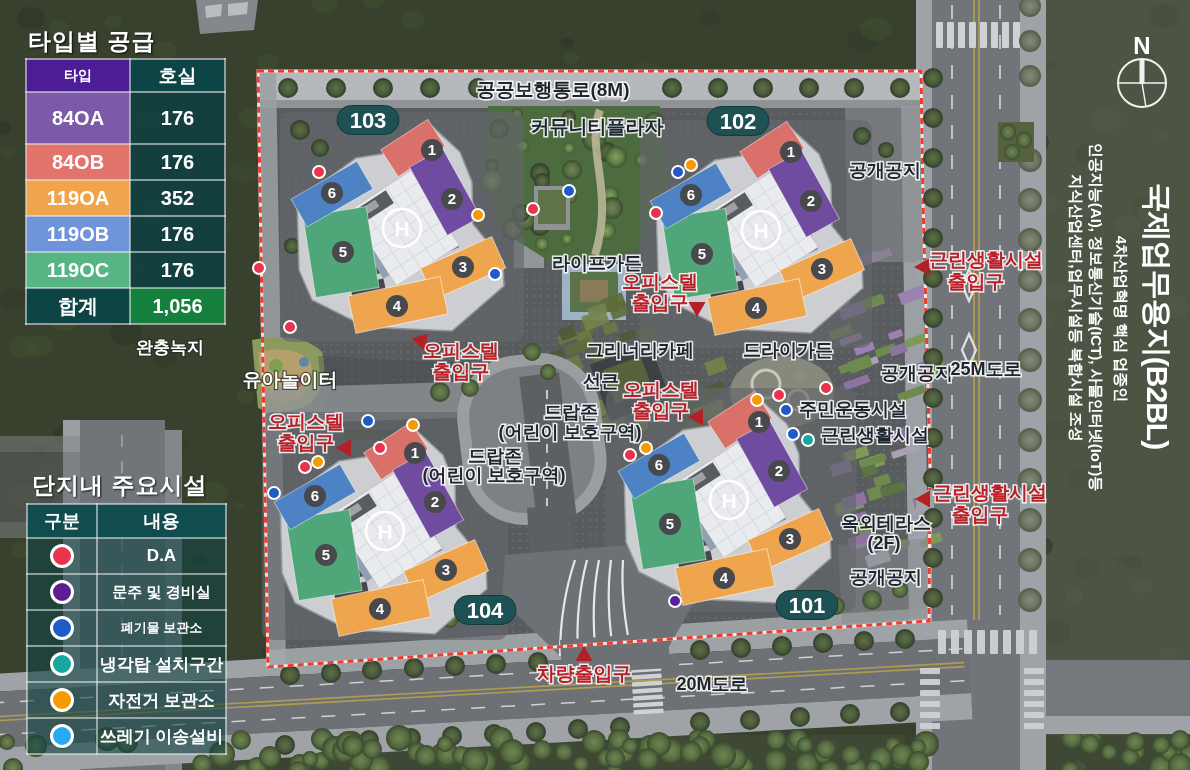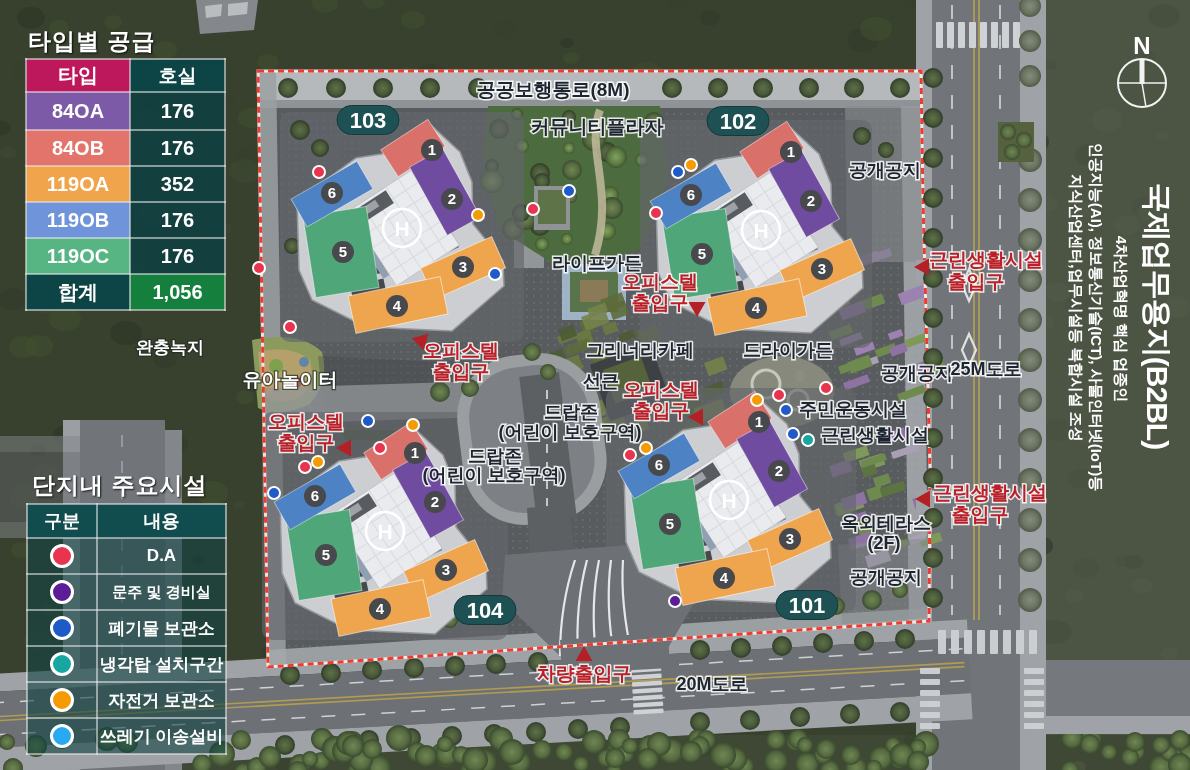--- a/index.html
+++ b/index.html
@@ -1014,24 +1014,24 @@
       <text x="1096" y="317" transform="rotate(90 1096 317)" font-size="15" font-weight="bold" dy="0.36em">인공지능(AI), 정보통신기술(ICT), 사물인터넷(IoT)등</text>
       <text x="1076" y="308" transform="rotate(90 1076 308)" font-size="15" font-weight="bold" dy="0.36em">지식산업센터,업무시설등 복합시설 조성</text>
     </g>
 </svg>
 
 <div class="abs ttl" style="left:28px;top:26px;">타입별 공급</div>
 
 <table class="abs" style="left:25px;top:58px;width:201px;">
 <tbody>
       <tr style="height:33px;">
-        <td style="background:#be185d;font-size:20px;width:100px;">타입</td>
+        <td style="background:#4c1d95;font-size:14px;width:100px;">타입</td>
         <td style="background:#0d4547;font-size:19px;">호실</td>
       </tr>
-<tr style="height:38px;margin-left:42px;">
+<tr style="height:52px;margin-left:42px;">
         <td style="background:#7c5aa8;font-size:20px;">84OA</td>
         <td style="background:rgba(13,64,66,.85);font-size:20px;">176</td>
       </tr>
 <tr style="height:36px;">
         <td style="background:#e2746b;font-size:20px;">84OB</td>
         <td style="background:rgba(13,64,66,.85);font-size:20px;">176</td>
       </tr>
 <tr style="height:36px;">
         <td style="background:#f0a44c;font-size:20px;">119OA</td>
         <td style="background:rgba(13,64,66,.85);font-size:20px;">352</td>
@@ -1062,21 +1062,21 @@
 <tr style="height:36px;">
         <td style="background:rgba(17,66,66,.60);width:66px;"><span style="display:inline-block;width:18px;height:18px;border-radius:50%;background:#e8344e;border:3px solid #fff;vertical-align:middle;"></span></td>
         <td style="background:rgba(17,66,66,.60);font-size:17px;">D.A</td>
       </tr>
 <tr style="height:36px;">
         <td style="background:rgba(17,66,66,.60);width:66px;"><span style="display:inline-block;width:18px;height:18px;border-radius:50%;background:#5c1d96;border:3px solid #fff;vertical-align:middle;"></span></td>
         <td style="background:rgba(17,66,66,.60);font-size:15px;">문주 및 경비실</td>
       </tr>
 <tr style="height:36px;">
         <td style="background:rgba(17,66,66,.60);width:66px;"><span style="display:inline-block;width:18px;height:18px;border-radius:50%;background:#1e5ac8;border:3px solid #fff;vertical-align:middle;"></span></td>
-        <td style="background:rgba(17,66,66,.60);font-size:17px;">폐기물 보관소</td>
+        <td style="background:rgba(17,66,66,.60);font-size:13px;">폐기물 보관소</td>
       </tr>
 <tr style="height:36px;">
         <td style="background:rgba(17,66,66,.60);width:66px;"><span style="display:inline-block;width:18px;height:18px;border-radius:50%;background:#16a8a0;border:3px solid #fff;vertical-align:middle;"></span></td>
         <td style="background:rgba(17,66,66,.60);font-size:17px;">냉각탑 설치구간</td>
       </tr>
 <tr style="height:36px;">
         <td style="background:rgba(17,66,66,.60);width:66px;"><span style="display:inline-block;width:18px;height:18px;border-radius:50%;background:#f59a00;border:3px solid #fff;vertical-align:middle;"></span></td>
         <td style="background:rgba(17,66,66,.60);font-size:17px;">자전거 보관소</td>
       </tr>
 <tr style="height:36px;">

